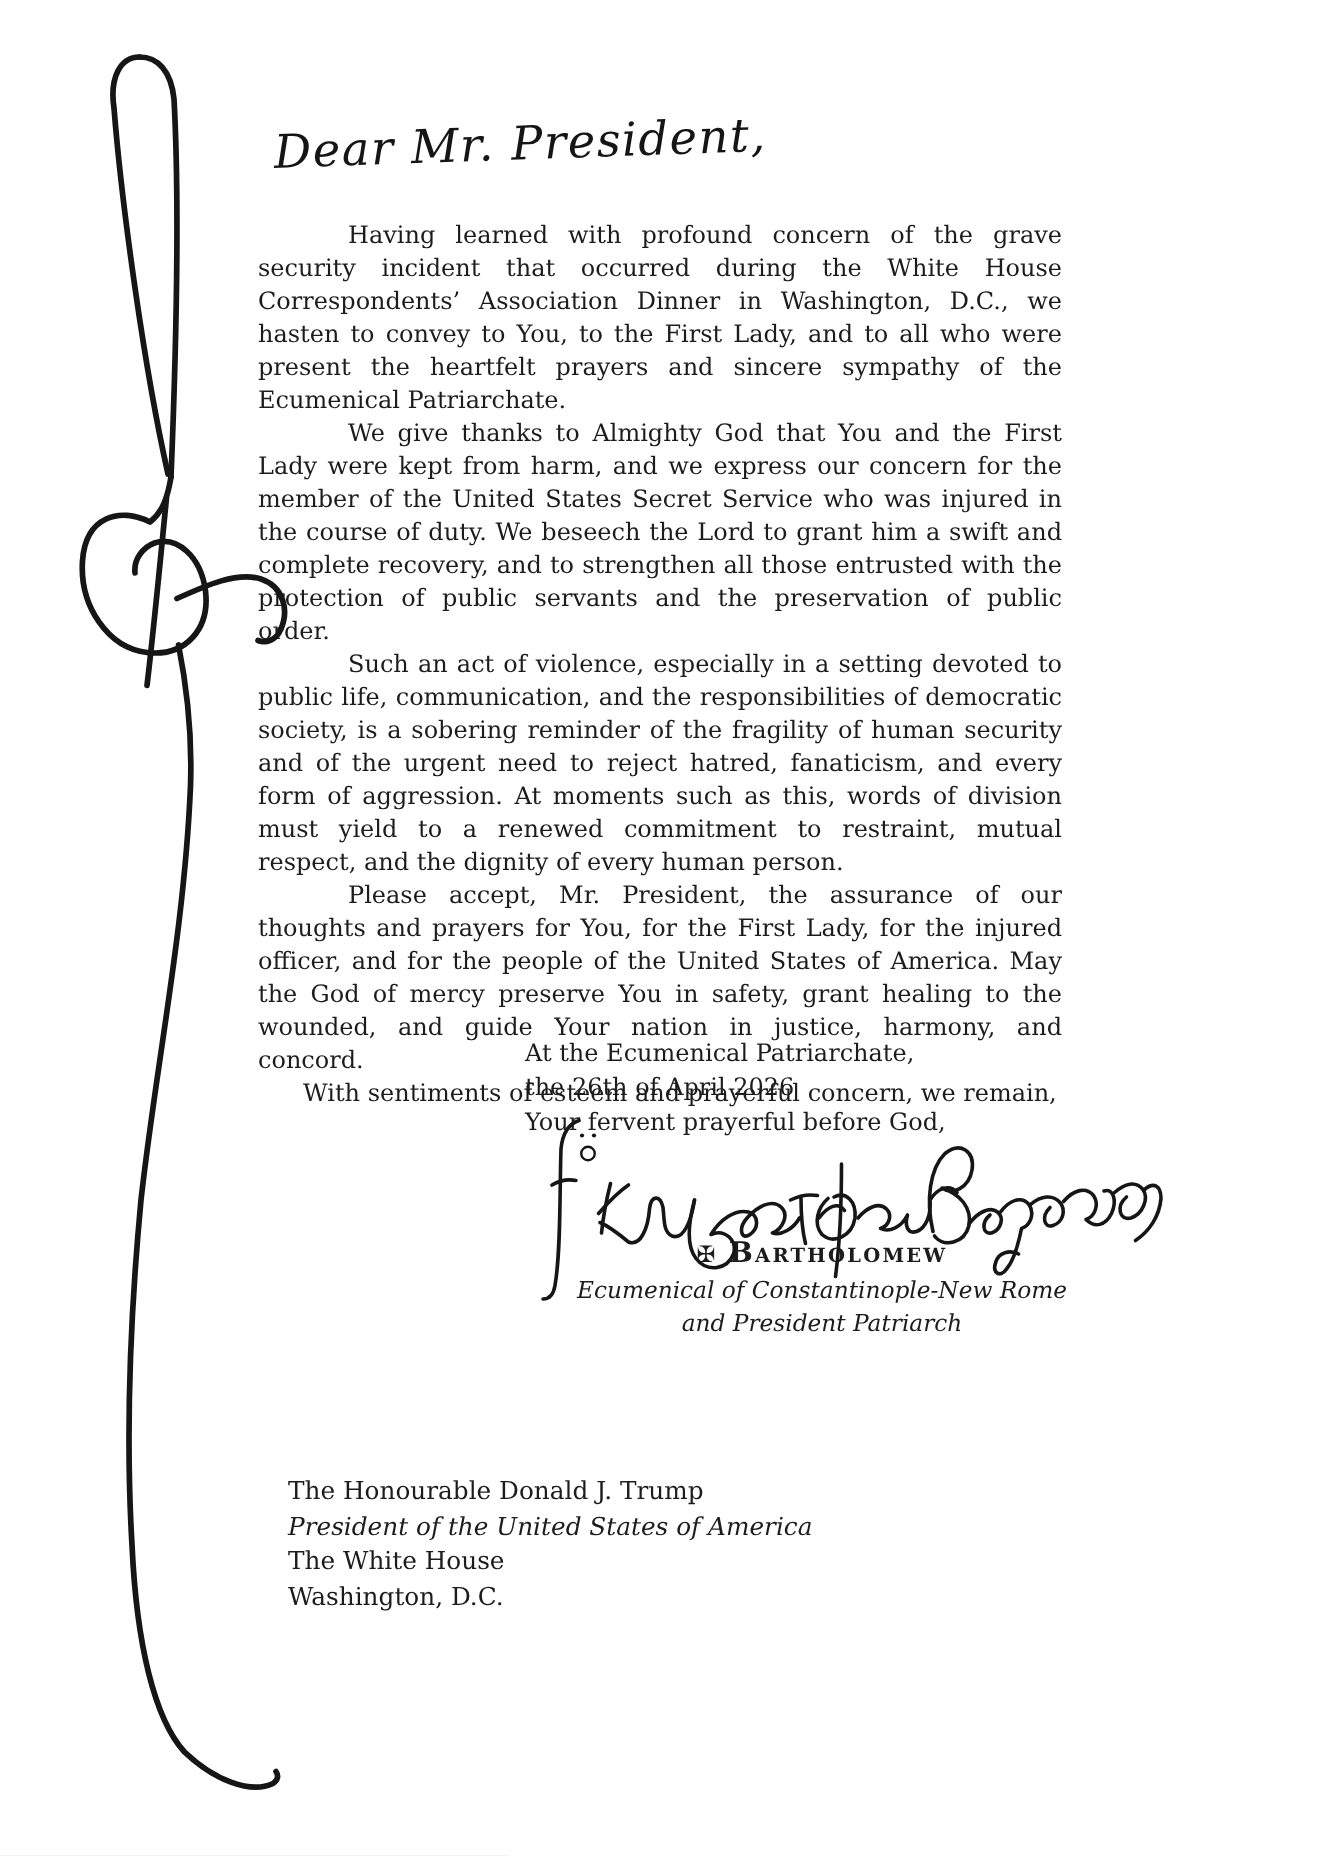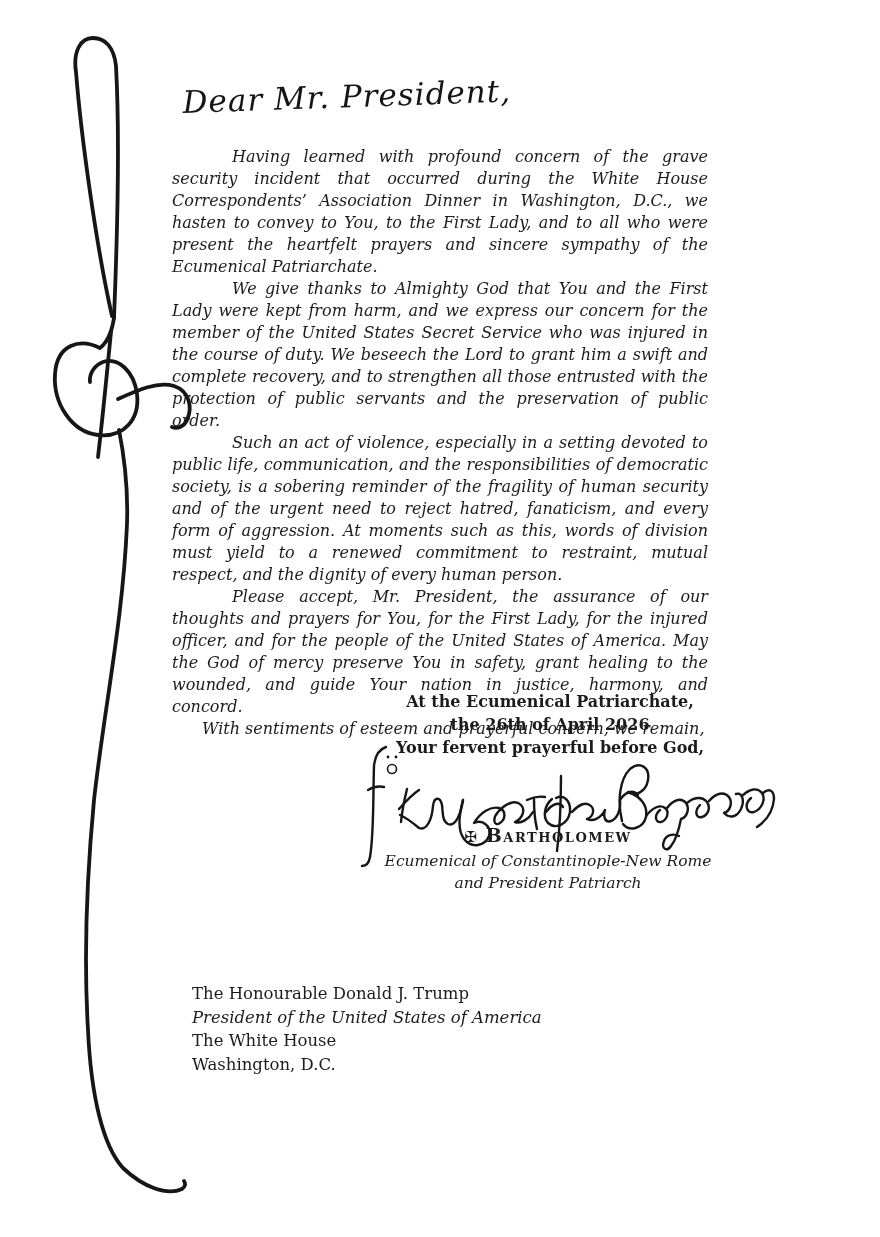--- a/index.html
+++ b/index.html
@@ -25,28 +25,27 @@
   .salutation{
     position:absolute;left:182px;top:84px;z-index:2;
     font-size:31px;font-style:italic;letter-spacing:1px;
     transform:rotate(-2deg);transform-origin:left top;
     color:#151515;
   }
   .body-text{
     position:absolute;left:172px;top:146px;width:536px;z-index:1;
     font-size:16px;line-height:22px;text-align:justify;
     text-justify:inter-word;
-    font-style:italic;
   }
   .body-text p{margin:0;text-indent:60px;}
   .body-text p.closing{text-indent:30px;text-align:left;}
 
   .dateline{
     position:absolute;left:350px;top:690px;width:400px;z-index:1;
-    text-align:center;font-size:16px;line-height:23px;font-weight:bold;
+    text-align:left;font-size:16px;line-height:23px;
   }
   .sig-block{
     position:absolute;left:348px;top:822px;width:400px;z-index:2;
     text-align:center;
   }
   .sig-name{
     font-size:17px;font-weight:bold;letter-spacing:1.5px;line-height:26px;
   }
   .sig-name .name{font-variant:small-caps;font-size:19px;}
   .sig-name .cross{font-family:"DejaVu Sans", sans-serif;font-size:15px;font-weight:bold;}

